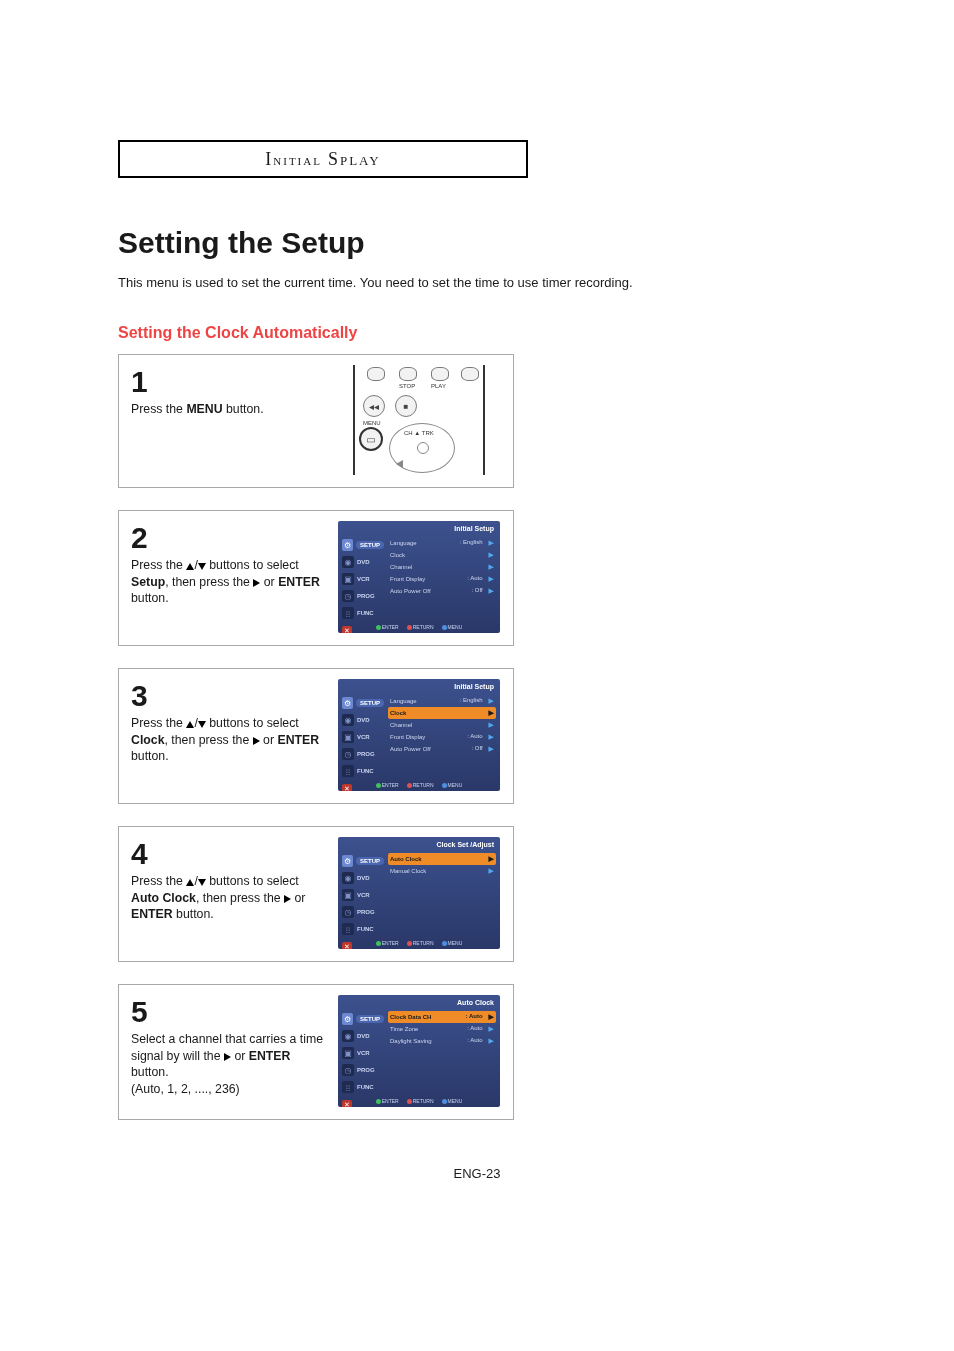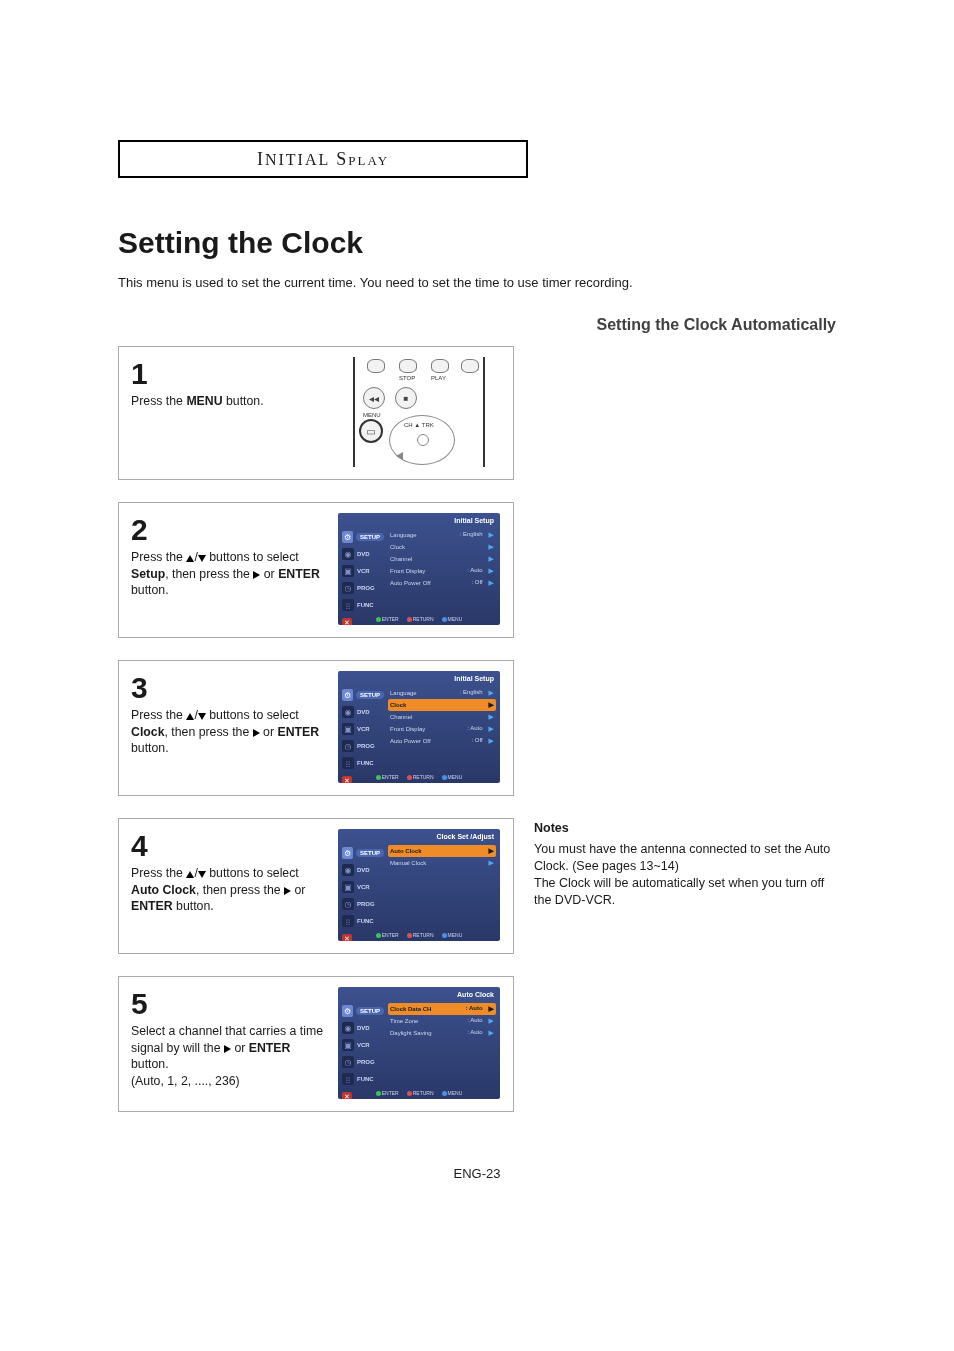--- a/index.html
+++ b/index.html
@@ -32,28 +32,27 @@
     font-size: 18px;
   }
   h1 {
     font-size: 30px;
     font-weight: 700;
     margin: 0 0 14px 0;
   }
   .intro {
     font-size: 13px;
     line-height: 1.4;
-    margin-bottom: 24px;
+    margin-bottom: 32px;
   }
   h2 {
     font-size: 16px;
     font-weight: 700;
-    color: #404040;
+    color: #ef4444;
     margin: 0 0 12px 0;
-    text-align: right;
   }
   .step-block {
     width: 394px;
     border: 1px solid #aaa;
     display: flex;
     min-height: 120px;
     margin-bottom: 22px;
   }
   .step-text {
     width: 218px;
@@ -255,25 +254,25 @@
 
   b { font-weight: 700; }
 </style>
 </head>
 <body>
 
 <div class="page">
 
   <div class="breadcrumb">
     <span style="font-variant:small-caps;">
-      <span class="caps">I</span><span style="font-size:16px;">NITIAL</span>&nbsp;<span class="caps">S</span><span style="font-size:13px;">PLAY</span>
+      <span class="caps">I</span><span style="font-size:11px;">NITIAL</span>&nbsp;<span class="caps">S</span><span style="font-size:13px;">PLAY</span>
     </span>
   </div>
 
-  <h1>Setting the Clock</h1>
+  <h1>Setting the Setup</h1>
 
   <div class="intro">
     <span>This menu is used to set the current time.</span>
     <span>You need to set the time to use timer recording.</span>
   </div>
 
   <h2>Setting the Clock Automatically</h2>
 
   <div class="step-block">
     <div class="step-text">
@@ -578,21 +577,16 @@
           </div>
           <div class="footer">
             <span><span class="dot d-green"></span>ENTER</span>
             <span><span class="dot d-red"></span>RETURN</span>
             <span><span class="dot d-blue"></span>MENU</span>
           </div>
         </div>
     </div>
   </div>
 
-  <div class="notes">
-    <div class="notes-title">Notes</div>
-    <div>You must have the antenna connected to set the Auto Clock. (See pages 13~14)</div>
-    <div>The Clock will be automatically set when you turn off the DVD-VCR.</div>
-  </div>
 
   <div class="page-num">ENG-23</div>
 
 </div>
 
 </body></html>

